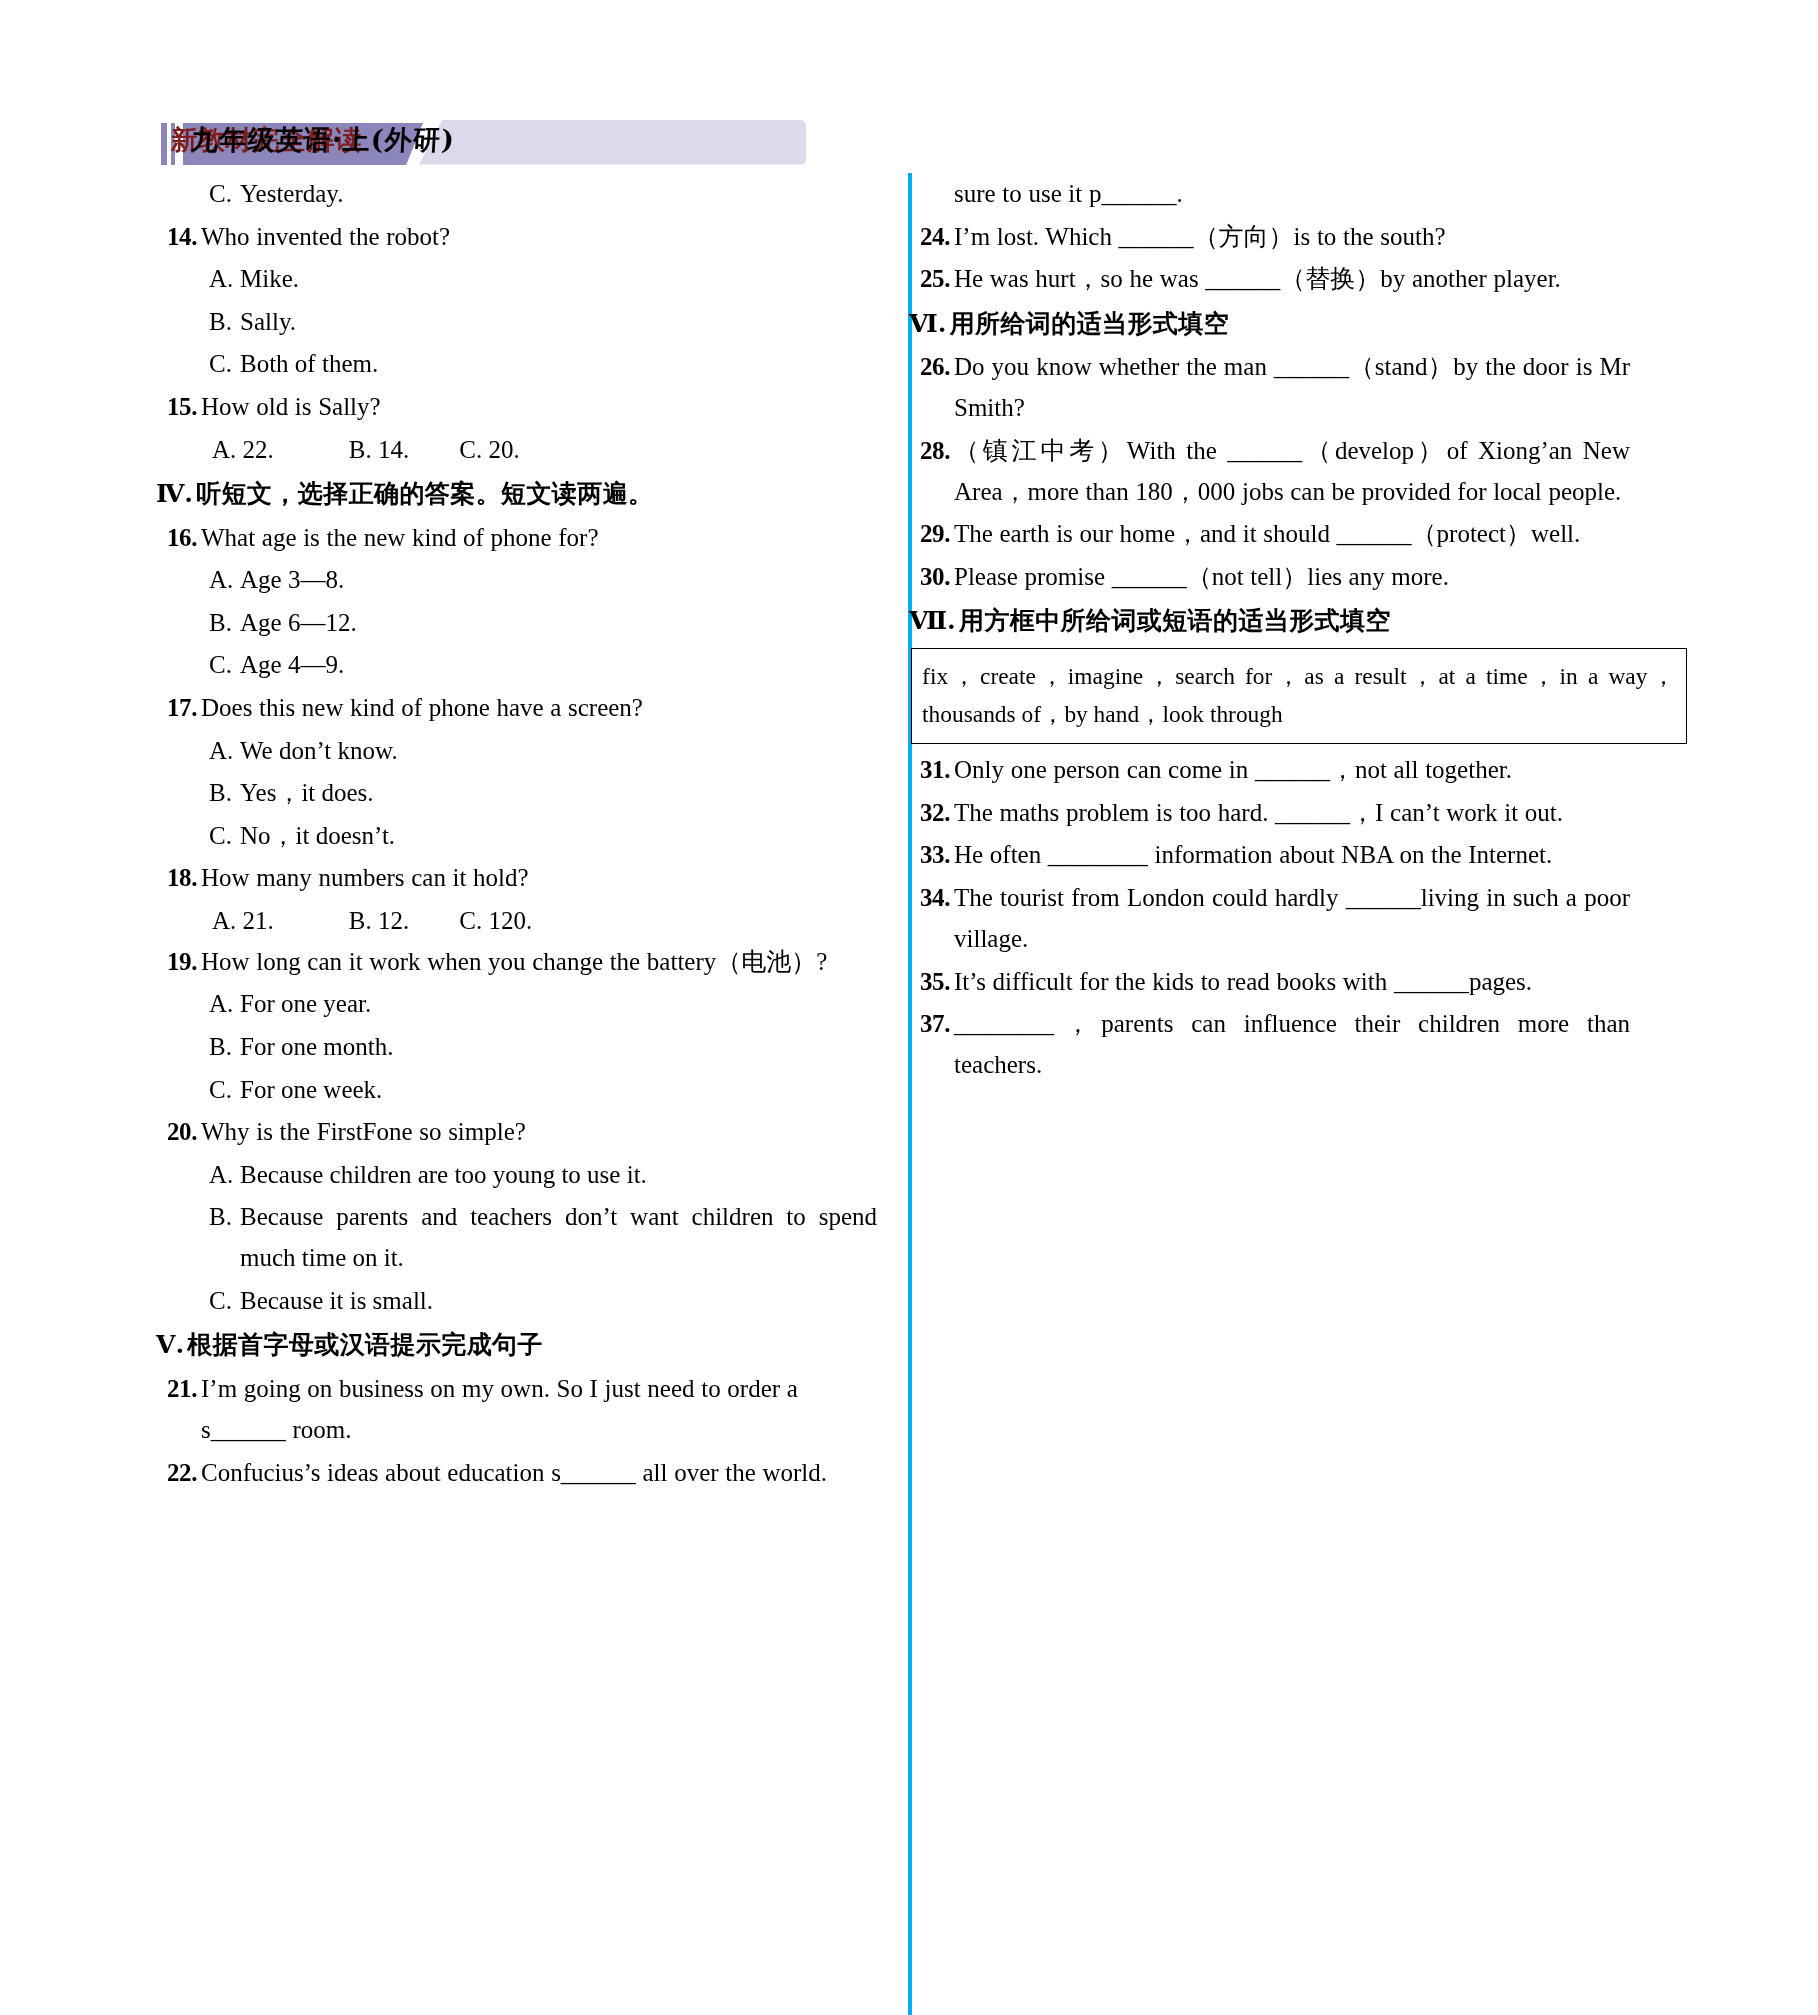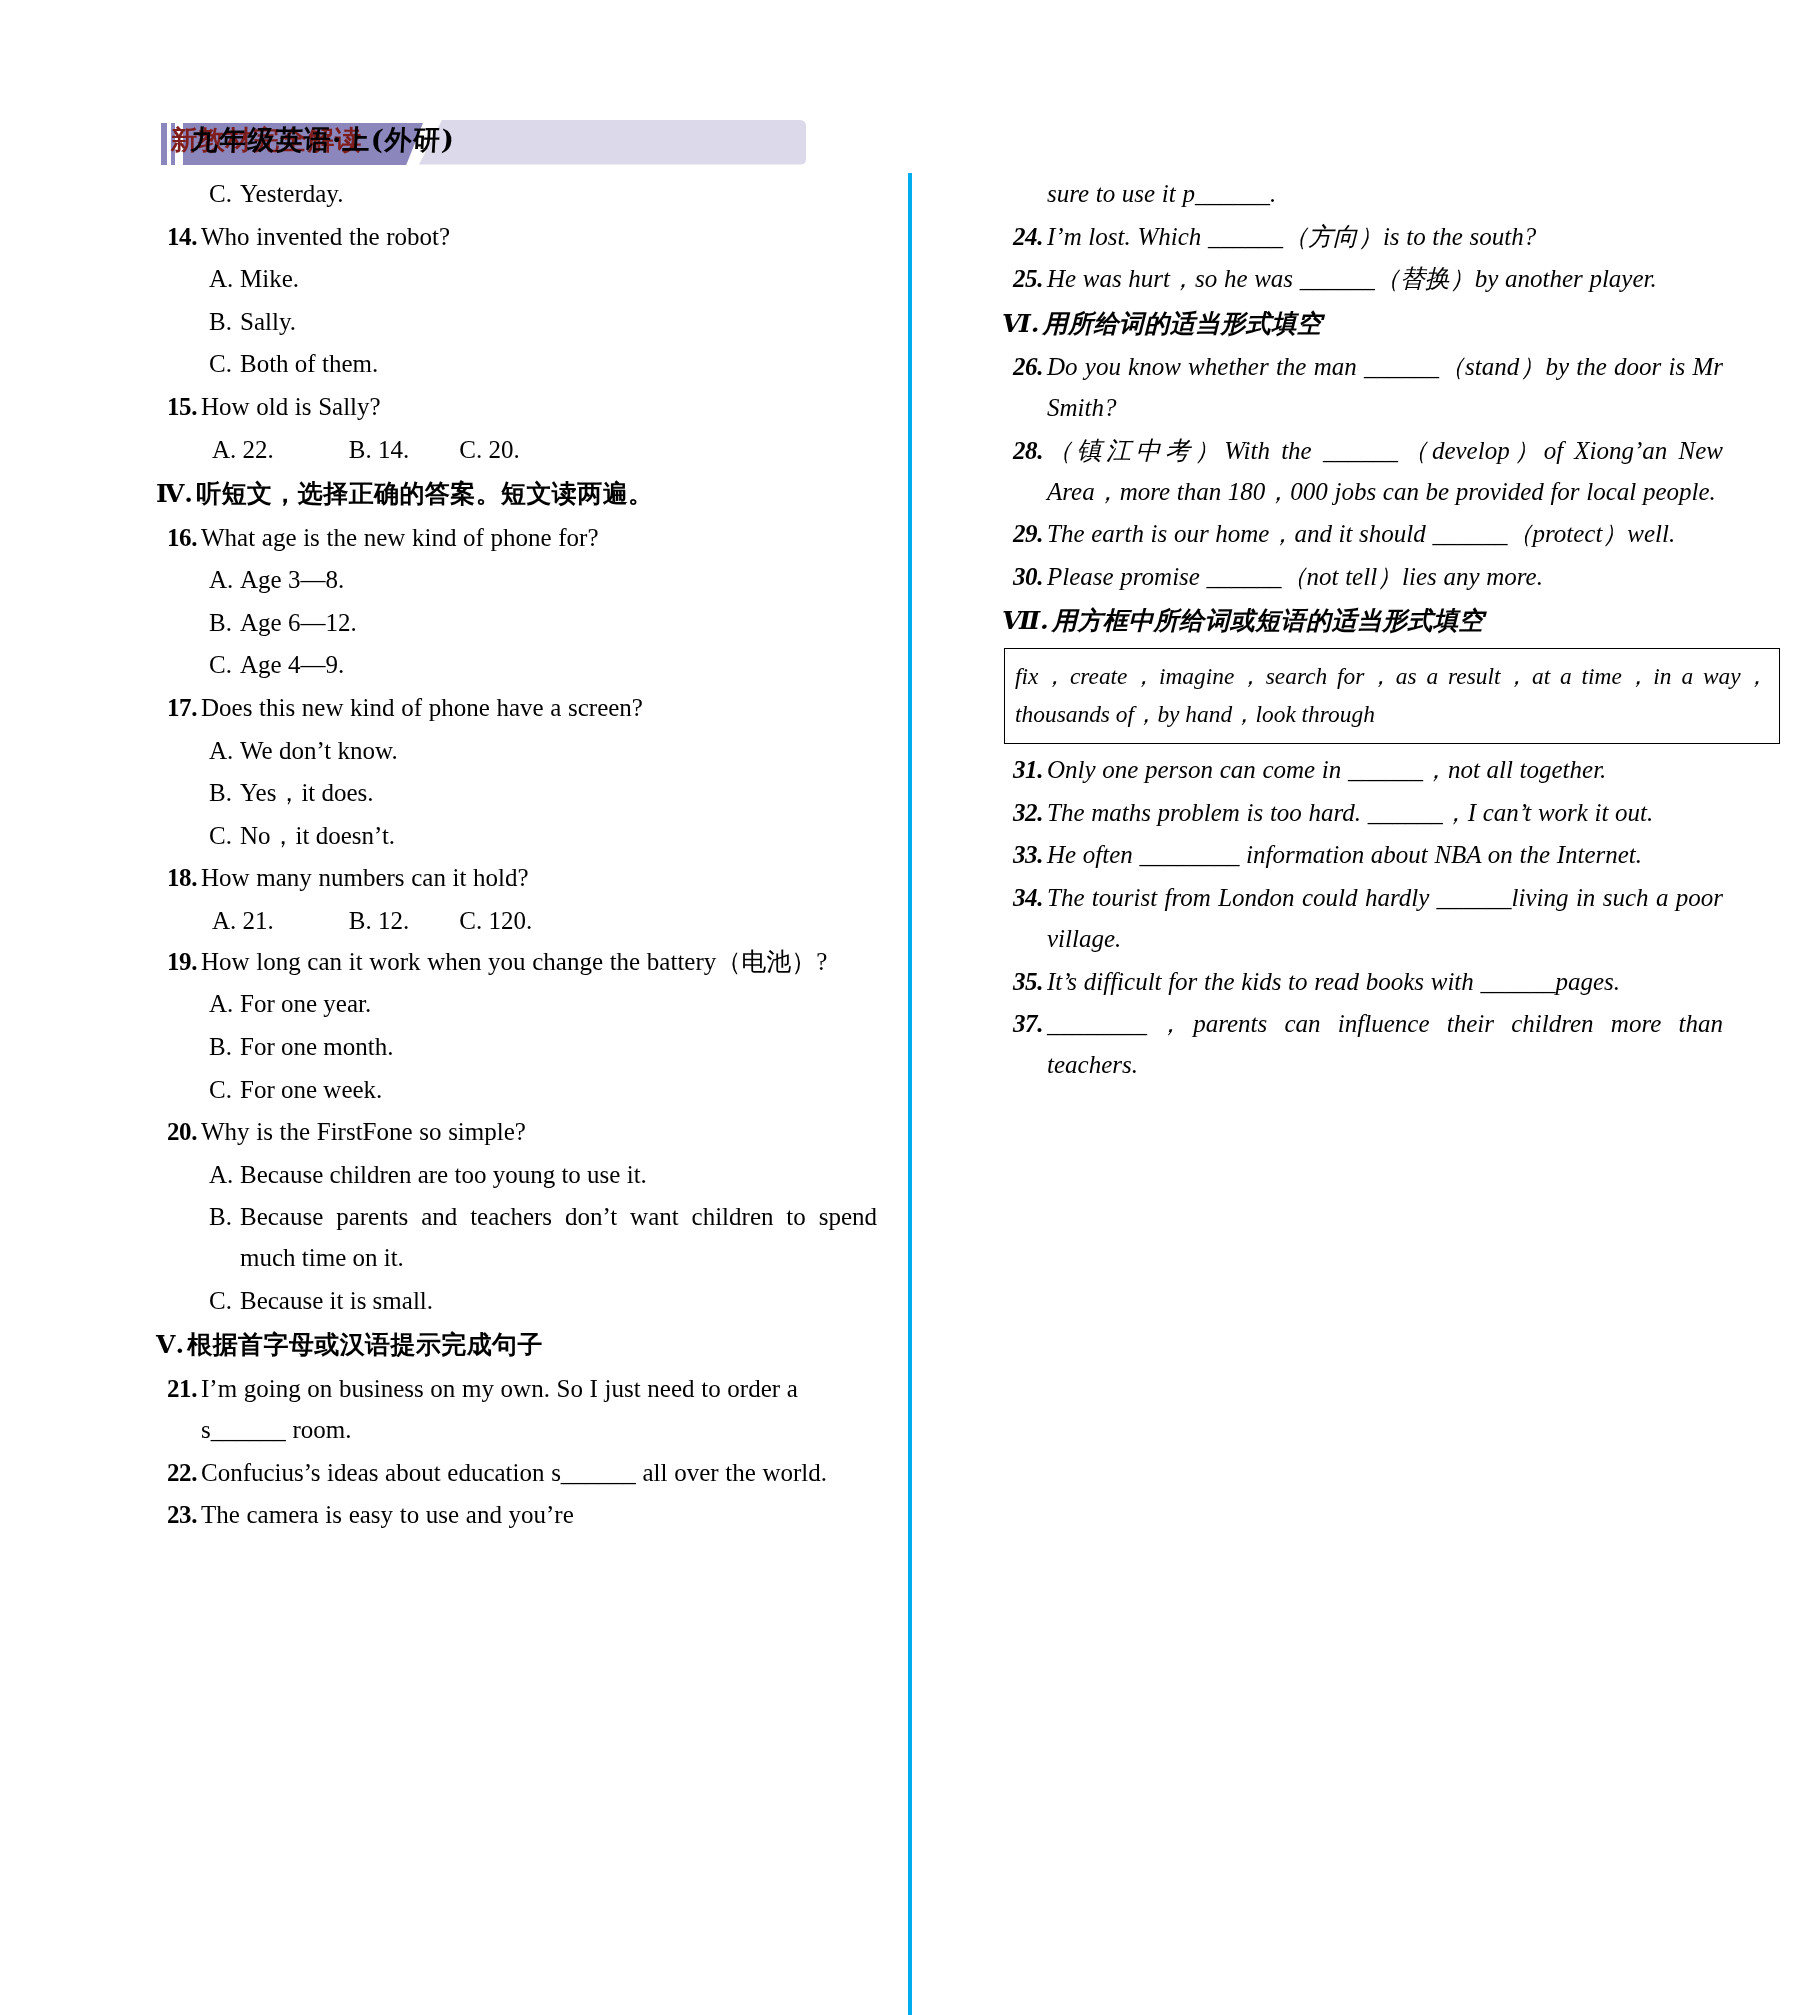--- a/index.html
+++ b/index.html
@@ -84,21 +84,21 @@
     background: #00aeef;
   }
 
   
   .column {
     position: absolute;
     top: 173px;
     width: 721px;
   }
   #left-column  { left: 156px; }
-  #right-column { left: 1002px; font-style: italic; }
+  #right-column { left: 909px; }
 
   
   .qrow {
     display: flex;
     align-items: flex-start;
     margin: 0 0 1.6px 0;
   }
   .qnum {
     flex: 0 0 auto;
     font-weight: bold;
@@ -311,24 +311,20 @@
       <div class="section-title">根据首字母或汉语提示完成句子</div>
     </div>
     <div class="qrow">
       <div class="qnum">21.</div>
       <div class="qbody nojust">I’m going on business on my own. So I just need to order a s______ room.</div>
     </div>
     <div class="qrow">
       <div class="qnum">22.</div>
       <div class="qbody">Confucius’s ideas about education s______ all over the world.</div>
     </div>
-    <div class="qrow">
-      <div class="qnum">23.</div>
-      <div class="qbody">The camera is easy to use and you’re</div>
-    </div>
   </div>
 <div class="column" id="right-column">
     <div class="qrow">
       <div class="qnum"></div>
       <div class="qbody nojust">sure to use it p______.</div>
     </div>
     <div class="qrow">
       <div class="qnum">24.</div>
       <div class="qbody">I’m lost. Which ______（方向）is to the south?</div>
     </div>

